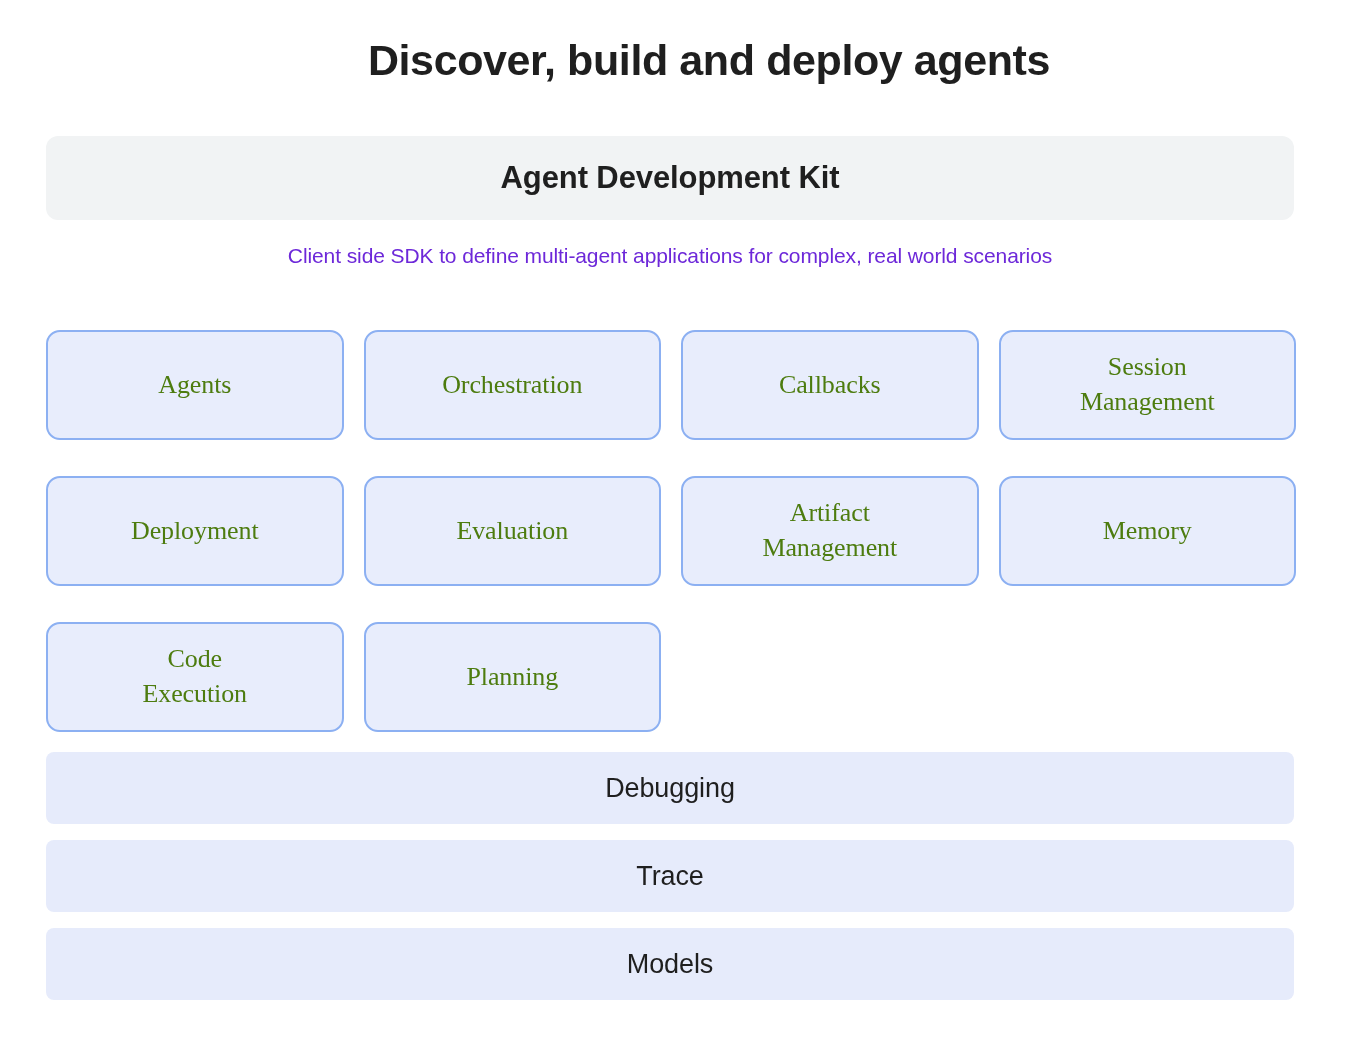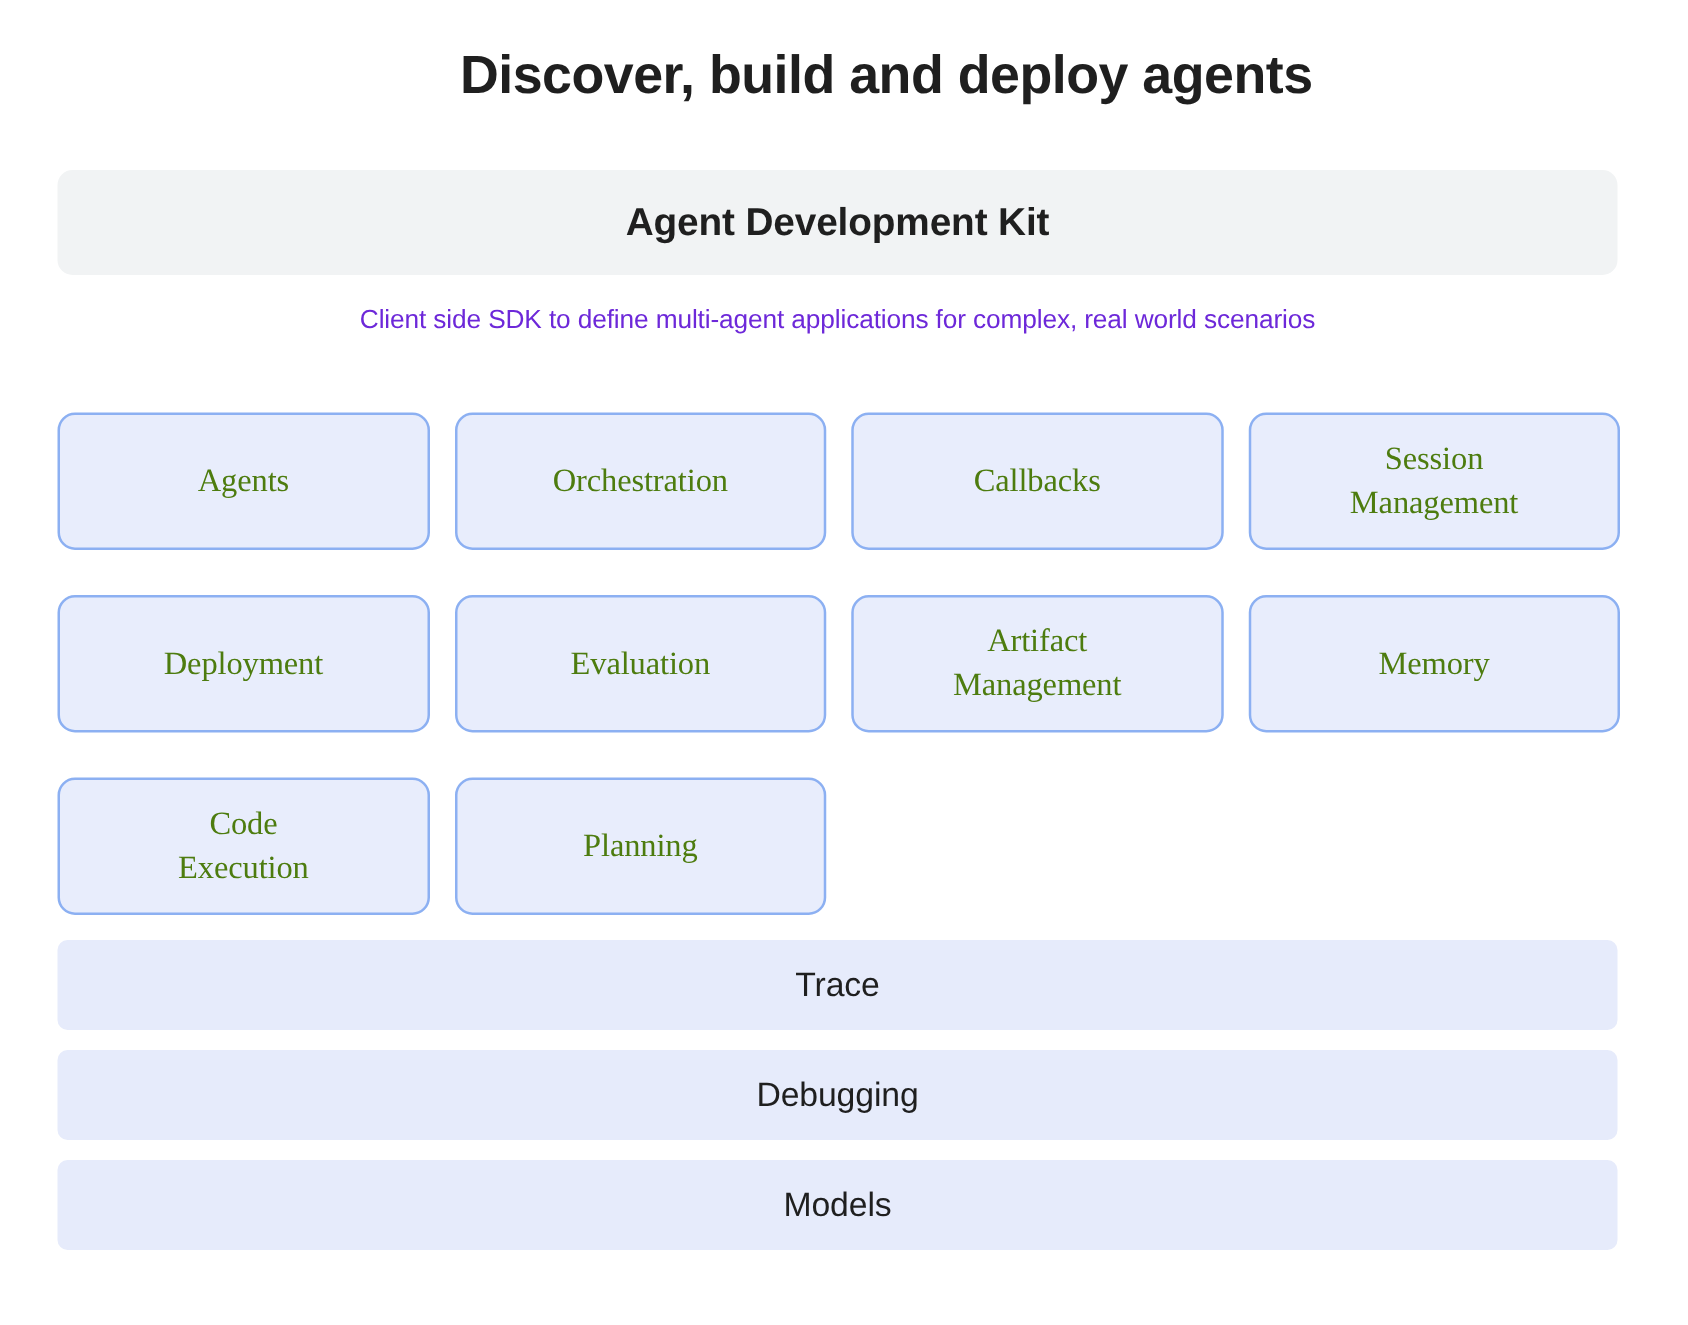--- a/index.html
+++ b/index.html
@@ -173,23 +173,23 @@
       <span class="capability-card-label">Code
 Execution</span>
     </div>
     <div class="capability-card">
       <span class="capability-card-label">Planning</span>
     </div>
   </div>
 
   <div class="foundation-stack">
     <div class="foundation-bar">
-      <span class="foundation-bar-label">Trace</span>
+      <span class="foundation-bar-label">Debugging</span>
     </div>
     <div class="foundation-bar">
-      <span class="foundation-bar-label">Debugging</span>
+      <span class="foundation-bar-label">Trace</span>
     </div>
     <div class="foundation-bar">
       <span class="foundation-bar-label">Models</span>
     </div>
   </div>
 
 </div>
 
 </body></html>

